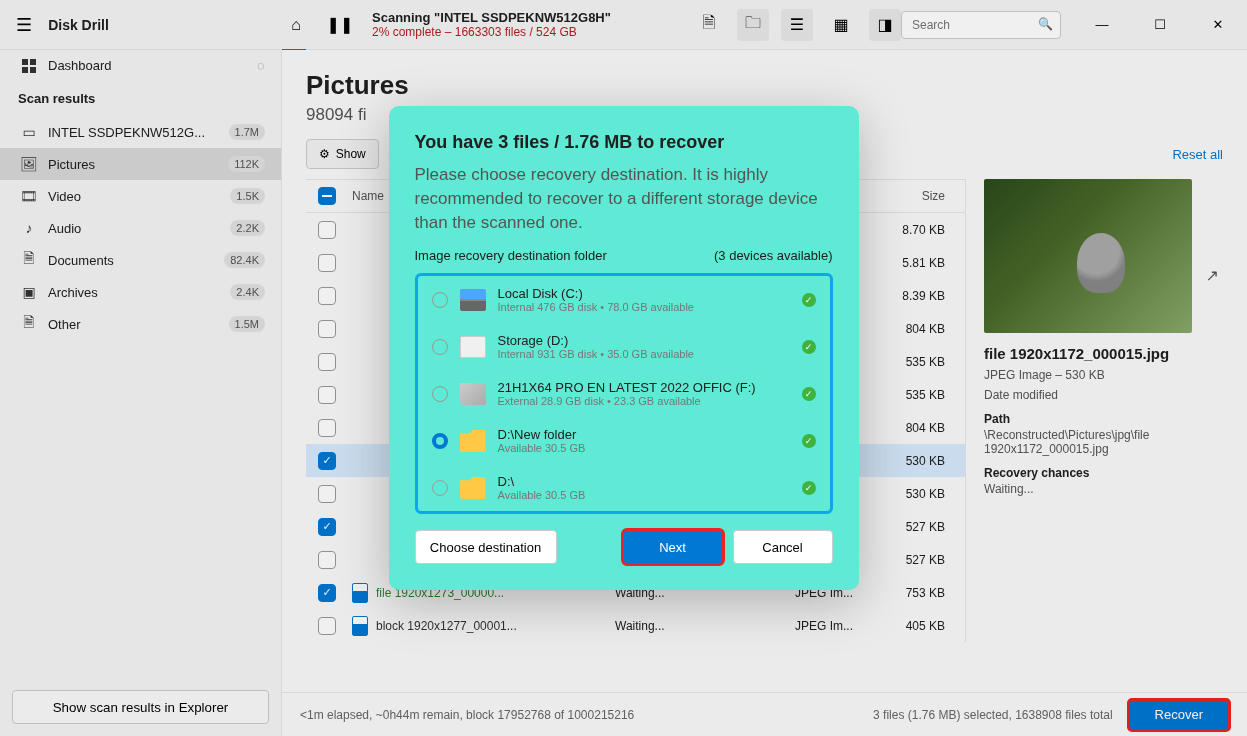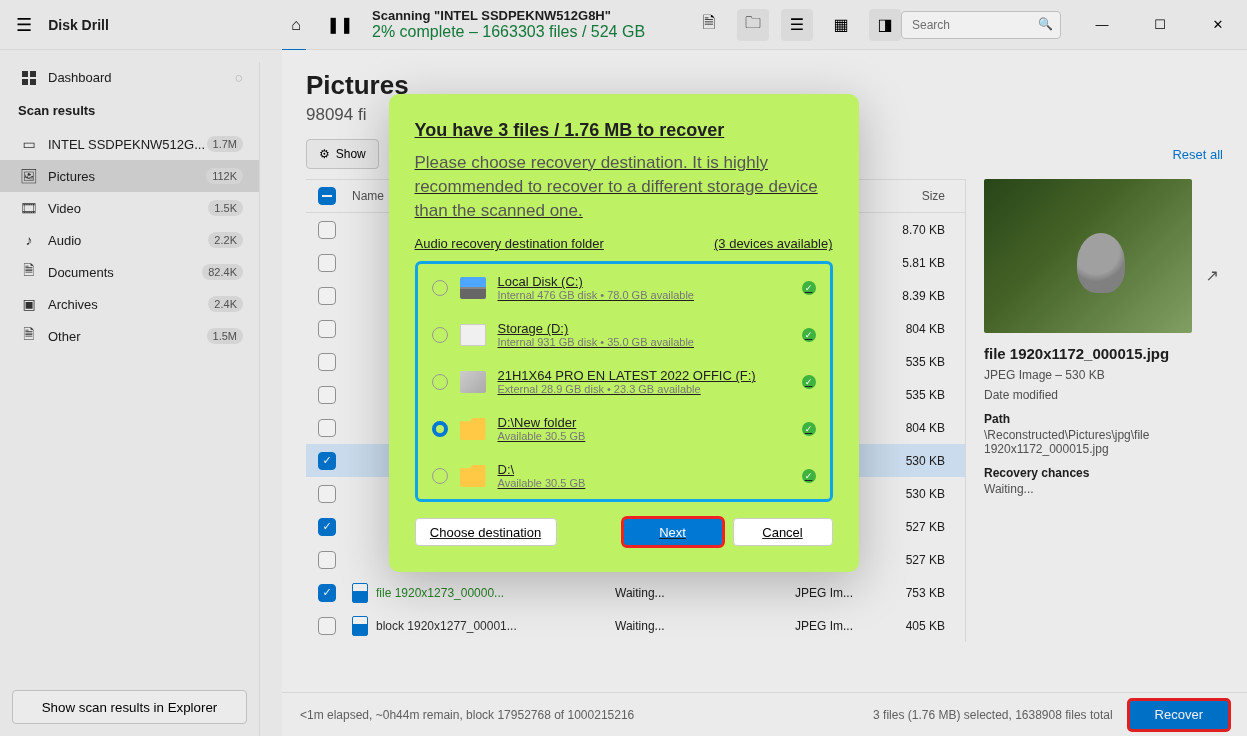--- a/index.html
+++ b/index.html
@@ -8,32 +8,32 @@
 
 .topbar { height: 50px; display: flex; align-items: center; padding: 0 12px; border-bottom: 1px solid #e5e5e5; background: #f5f5f5; }
 .app-title-area { display: flex; align-items: center; gap: 12px; width: 268px; }
 .menu-btn { background: none; border: none; font-size: 18px; cursor: pointer; padding: 4px; }
 .app-title { font-weight: 600; font-size: 14px; }
 .tb-center { display: flex; align-items: center; gap: 12px; flex: 1; }
 .tb-icon { width: 32px; height: 32px; border: none; background: none; border-radius: 4px; cursor: pointer; display: flex; align-items: center; justify-content: center; font-size: 16px; }
 .tb-icon.boxed { background: #e8e8e8; }
 .scan-status { display: flex; flex-direction: column; margin-left: 4px; margin-right: auto; }
 .scan-title { font-weight: 600; font-size: 13px; }
-.scan-sub { font-size: 16px; color: #15803d; }
+.scan-sub { font-size: 12px; color: #b91c1c; }
 .tb-right { display: flex; align-items: flex-end; gap: 24px; }
 .search-box { width: 160px; height: 28px; border: 1px solid #ccc; border-radius: 4px; padding: 0 26px 0 10px; background: #fff; font-size: 12px; position: relative; }
 .search-wrap { position: relative; }
 .search-icon { position: absolute; right: 8px; top: 6px; color: #888; font-size: 12px; }
 .win-btn { width: 34px; height: 28px; border: none; background: none; cursor: pointer; font-size: 13px; }
 
 
 .progress-line { position: absolute; top: 49px; left: 282px; width: 24px; height: 2px; background: #0078d4; }
 
 
-.sidebar { position: absolute; top: 62px; left: 0; width: 260px; bottom: 0; background: #f5f5f5; border-right: 1px solid #e5e5e5; display: flex; flex-direction: column; }
+.sidebar { position: absolute; top: 50px; left: 0; width: 282px; bottom: 0; background: #f5f5f5; border-right: 1px solid #e5e5e5; display: flex; flex-direction: column; }
 .sb-row { display: flex; align-items: center; padding: 8px 16px 8px 48px; position: relative; cursor: pointer; }
 .sb-row .icon { position: absolute; left: 20px; font-size: 14px; color: #333; width: 18px; text-align: center; }
 .sb-row .count { margin-left: auto; font-size: 11px; background: #e2e2e2; color: #555; padding: 2px 6px; border-radius: 8px; }
 .sb-row.active { background: #d8d8d8; border-radius: 0; }
 .sb-row.dashboard .icon { display: grid; grid-template-columns: 1fr 1fr; gap: 2px; width: 14px; height: 14px; left: 22px; }
 .sb-row.dashboard .icon span { background: #333; }
 .sb-heading { font-weight: 600; padding: 10px 18px; font-size: 13px; }
 .sb-bottom { margin-top: auto; padding: 12px; }
 .sb-btn { width: 100%; height: 34px; border: 1px solid #ccc; background: #fafafa; border-radius: 4px; cursor: pointer; }
 
@@ -73,39 +73,39 @@
 .det-line { font-size: 12px; color: #555; margin-bottom: 6px; }
 .det-label { font-weight: 600; font-size: 12px; margin-top: 10px; margin-bottom: 2px; }
 
 
 .bottombar { position: absolute; bottom: 0; left: 282px; right: 0; height: 44px; border-top: 1px solid #e5e5e5; background: #fafafa; display: flex; align-items: center; padding: 0 18px; font-size: 12px; color: #666; }
 .recover-btn { margin-left: 16px; height: 30px; padding: 0 26px; background: #0078d4; color: #fff; border: none; border-radius: 3px; cursor: pointer; font-size: 13px; }
 .red-box { outline: 3px solid #e22; outline-offset: -1px; }
 
 
 .modal-overlay { position: absolute; inset: 0; background: rgba(0,0,0,0.06); z-index: 50; }
-.modal { position: absolute; top: 94px; left: 50%; transform: translateX(-50%); width: 470px; background: #bef264; border-radius: 10px; box-shadow: 0 12px 50px rgba(0,0,0,0.25); z-index: 100; padding: 26px; text-decoration: underline; }
+.modal { position: absolute; top: 106px; left: 50%; transform: translateX(-50%); width: 470px; background: #5eead4; border-radius: 10px; box-shadow: 0 12px 50px rgba(0,0,0,0.25); z-index: 100; padding: 26px; }
 .modal h2 { font-size: 18px; font-weight: 600; margin-bottom: 10px; }
 .modal-desc { font-size: 17px; color: #555; margin-bottom: 14px; line-height: 1.4; }
 .dest-header { display: flex; justify-content: space-between; font-size: 13px; margin-bottom: 10px; }
 .dest-list { border: 3px solid #0ea5e9; border-radius: 6px; max-height: 280px; overflow-y: auto; position: relative; }
 .dest-row { display: flex; align-items: center; padding: 10px 14px; gap: 12px; cursor: pointer; }
 .radio { width: 16px; height: 16px; border: 1.5px solid #999; border-radius: 50%; flex-shrink: 0; }
 .radio.sel { border: 4px solid #0078d4; }
 .drive-icon { width: 26px; height: 22px; flex-shrink: 0; border-radius: 2px; }
 .drive-icon.hdd { background: linear-gradient(#4da6ff 45%, #888 45%, #888 55%, #666 55%); }
 .drive-icon.ext { background: #f0f0f0; border: 1px solid #ccc; }
 .drive-icon.usb { background: linear-gradient(135deg, #ccc, #aaa); }
 .drive-icon.folder { background: #ffc845; border-radius: 2px 2px 2px 2px; clip-path: polygon(0 15%, 40% 15%, 50% 0, 100% 0, 100% 100%, 0 100%); }
 .dest-info { flex: 1; }
 .dest-name { font-size: 13px; font-weight: 500; }
 .dest-sub { font-size: 11px; color: #777; }
 .dest-check { width: 14px; height: 14px; border-radius: 50%; background: #3eb33e; color: #fff; font-size: 9px; display: flex; align-items: center; justify-content: center; }
 .modal-actions { display: flex; gap: 10px; margin-top: 16px; }
-.mbtn { height: 28px; border: 1px solid #ccc; background: #fff; border-radius: 4px; cursor: pointer; font-size: 13px; }
+.mbtn { height: 34px; border: 1px solid #ccc; background: #fff; border-radius: 4px; cursor: pointer; font-size: 13px; }
 .mbtn.choose { flex: 0 0 142px; }
 .mbtn.next { flex: 0 0 100px; background: #0078d4; color: #fff; border-color: #0078d4; margin-left: auto; }
 .mbtn.cancel { flex: 0 0 100px; }
 .dest-list::-webkit-scrollbar { width: 8px; }
 .dest-list::-webkit-scrollbar-thumb { background: #ccc; border-radius: 4px; }
 </style>
 </head>
 <body>
 
 <div class="topbar">
@@ -360,21 +360,21 @@
   <span>&lt;1m elapsed, ~0h44m remain, block 17952768 of 1000215216</span>
   <span style="margin-left:auto;">3 files (1.76 MB) selected, 1638908 files total</span>
   <button class="recover-btn red-box">Recover</button>
 </div>
 
 <div class="modal-overlay"></div>
 <div class="modal">
   <h2>You have 3 files / 1.76 MB to recover</h2>
   <div class="modal-desc">Please choose recovery destination. It is highly recommended to recover to a different storage device than the scanned one.</div>
   <div class="dest-header">
-    <span>Audio recovery destination folder</span>
+    <span>Image recovery destination folder</span>
     <span>(3 devices available)</span>
   </div>
   <div class="dest-list" id="dest-list">
       <div class="dest-row">
         <span class="radio "></span>
         <span class="drive-icon hdd"></span>
         <div class="dest-info">
           <div class="dest-name">Local Disk (C:)</div>
           <div class="dest-sub">Internal 476 GB disk • 78.0 GB available</div>
         </div>

